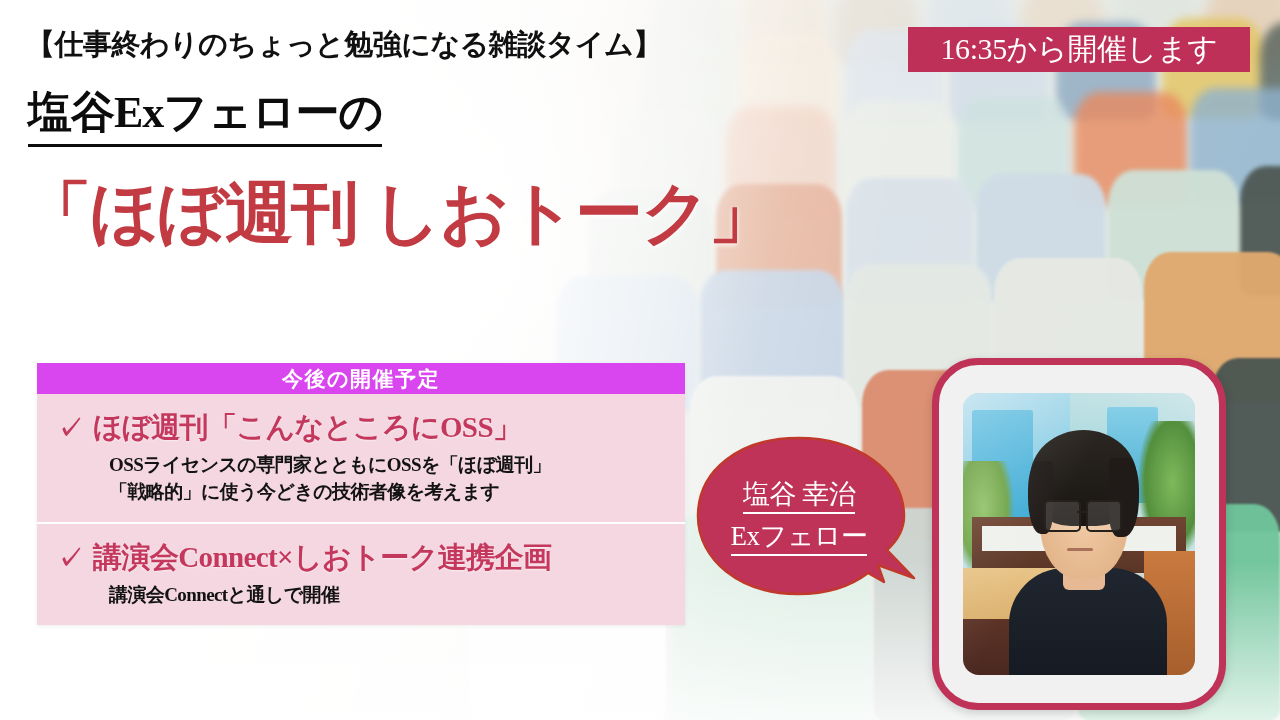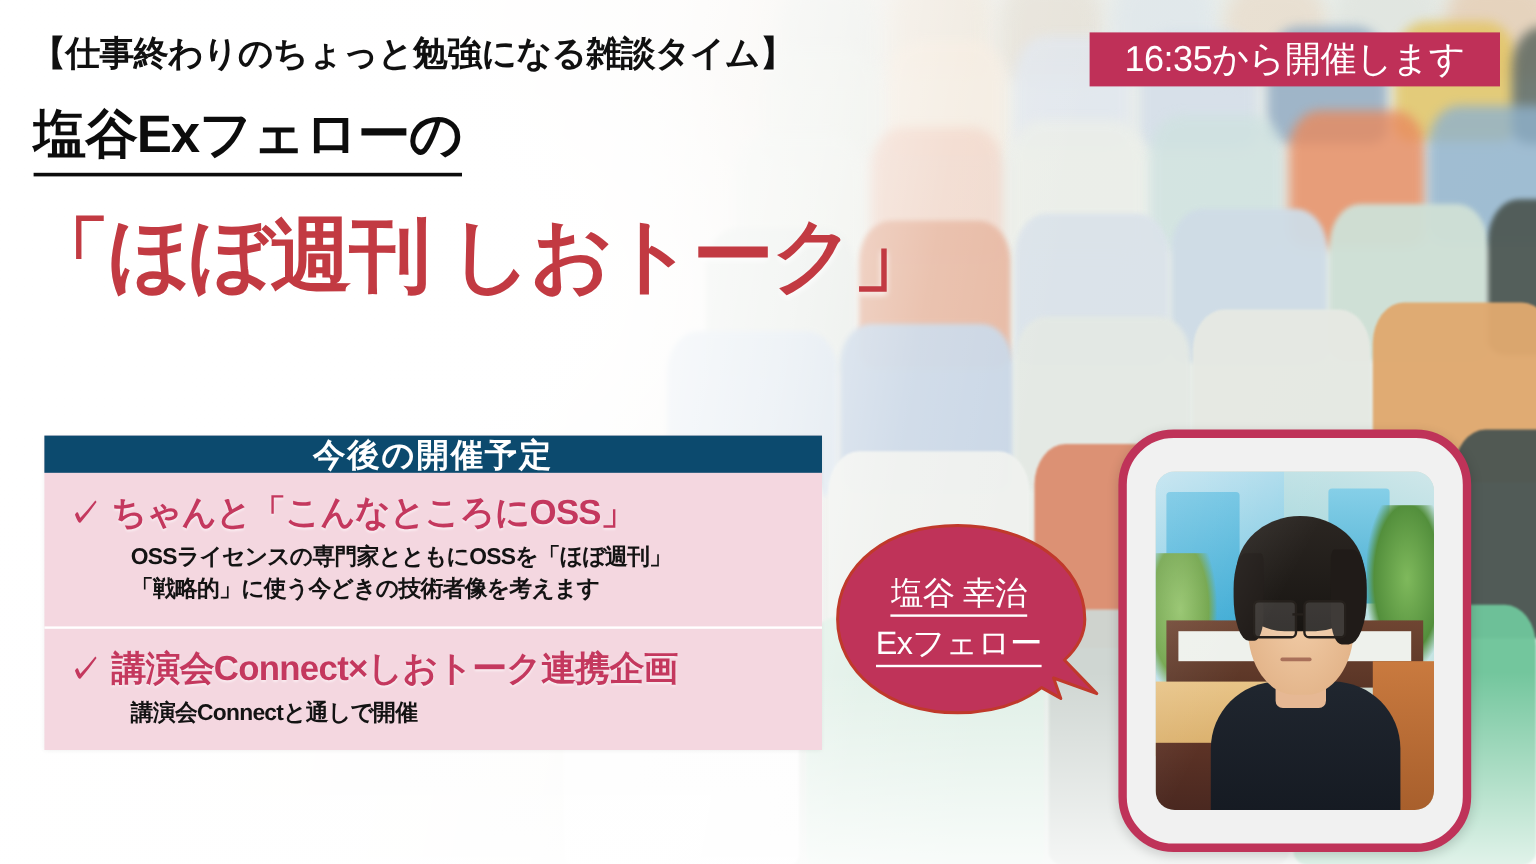--- a/index.html
+++ b/index.html
@@ -7,21 +7,21 @@
     margin: 0;
     padding: 0;
     background: #ffffff;
   }
   #slide {
     position: relative;
     width: 1280px;
     height: 720px;
     overflow: hidden;
     background: #ffffff;
-    font-family: Liberation Sans, sans-serif;
+    font-family: Liberation Serif, serif;
     -webkit-font-smoothing: antialiased;
   }
 
   
   #bg {
     position: absolute;
     inset: 0;
     overflow: hidden;
   }
   #bg-base {
@@ -128,23 +128,23 @@
   #panel {
     position: absolute;
     left: 37px;
     top: 363px;
     width: 648px;
     background: #f4d7e0;
     box-shadow: 0 1px 4px rgba(0,0,0,0.07);
   }
   #panel-header {
     height: 31px;
-    background: #0c4a6e;
+    background: #d946ef;
     color: #ffffff;
-    font-size: 27px;
+    font-size: 21px;
     font-weight: 700;
     letter-spacing: 1.5px;
     display: flex;
     align-items: center;
     justify-content: center;
     white-space: nowrap;
   }
   #panel-body { padding: 0; }
   .item {
     padding: 14px 10px 16px 10px;
@@ -355,21 +355,21 @@
   <div id="start-badge">16:35から開催します</div>
 
   <div id="panel">
     <div id="panel-header">今後の開催予定</div>
 
     <div id="panel-body">
 
       <div class="item">
         <div class="item-head">
           <span class="check">✓</span>
-          <span class="item-title">ちゃんと「こんなところにOSS」</span>
+          <span class="item-title">ほぼ週刊「こんなところにOSS」</span>
         </div>
         <div class="item-lines">
           <div class="sub-line">OSSライセンスの専門家とともにOSSを「ほぼ週刊」</div>
           <div class="sub-line">「戦略的」に使う今どきの技術者像を考えます</div>
         </div>
       </div>
 
       <div class="item">
         <div class="item-head">
           <span class="check">✓</span>

